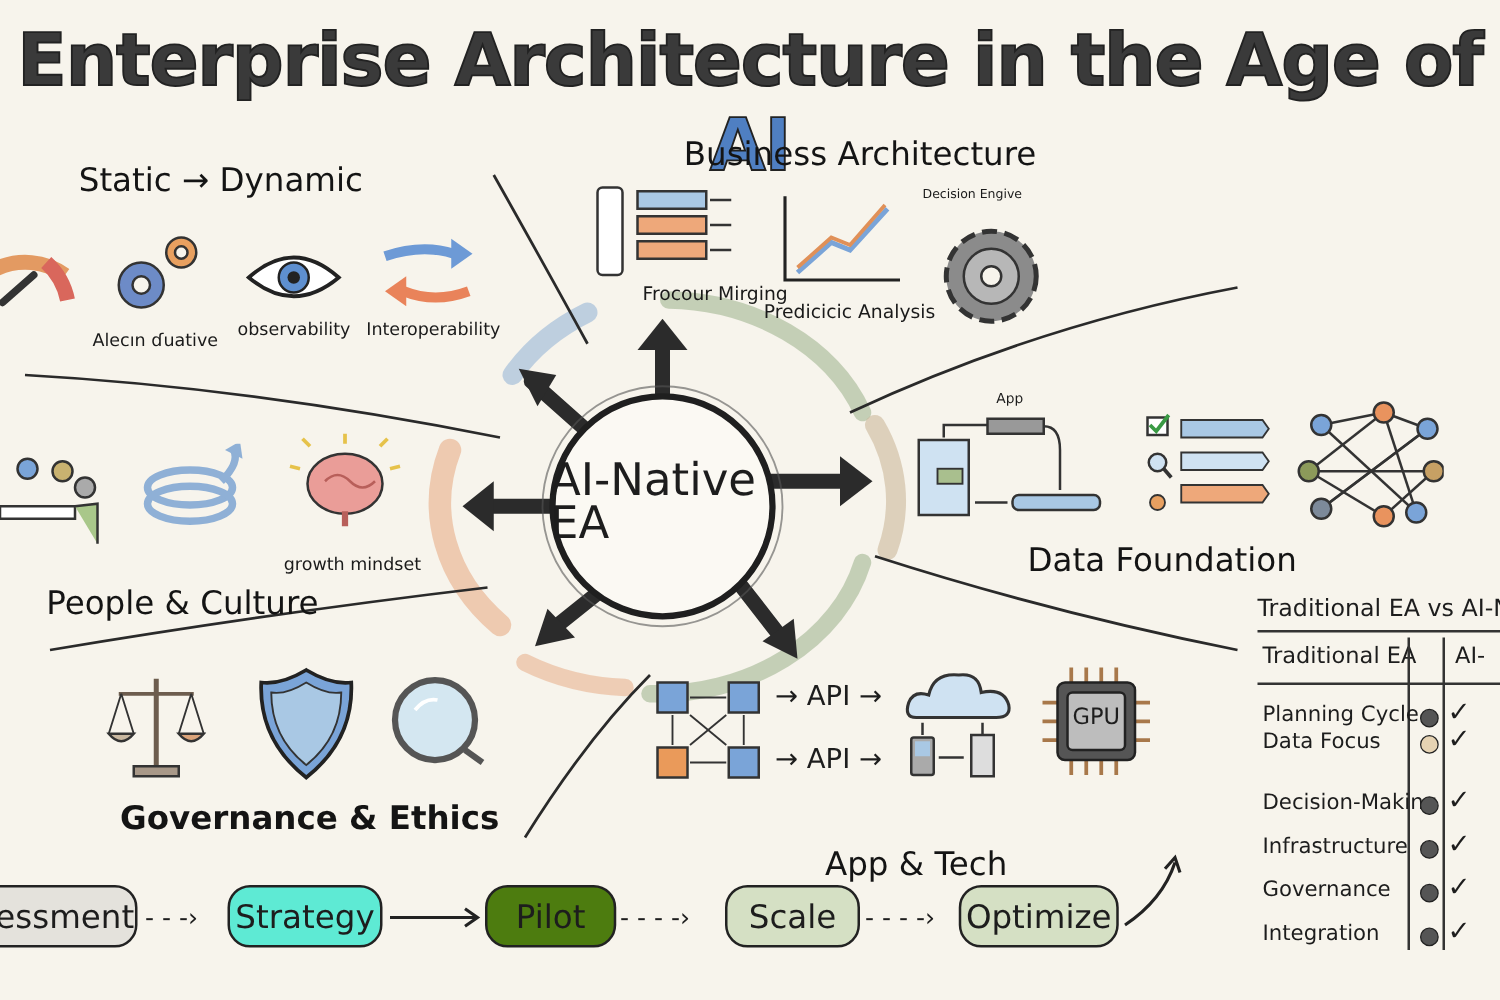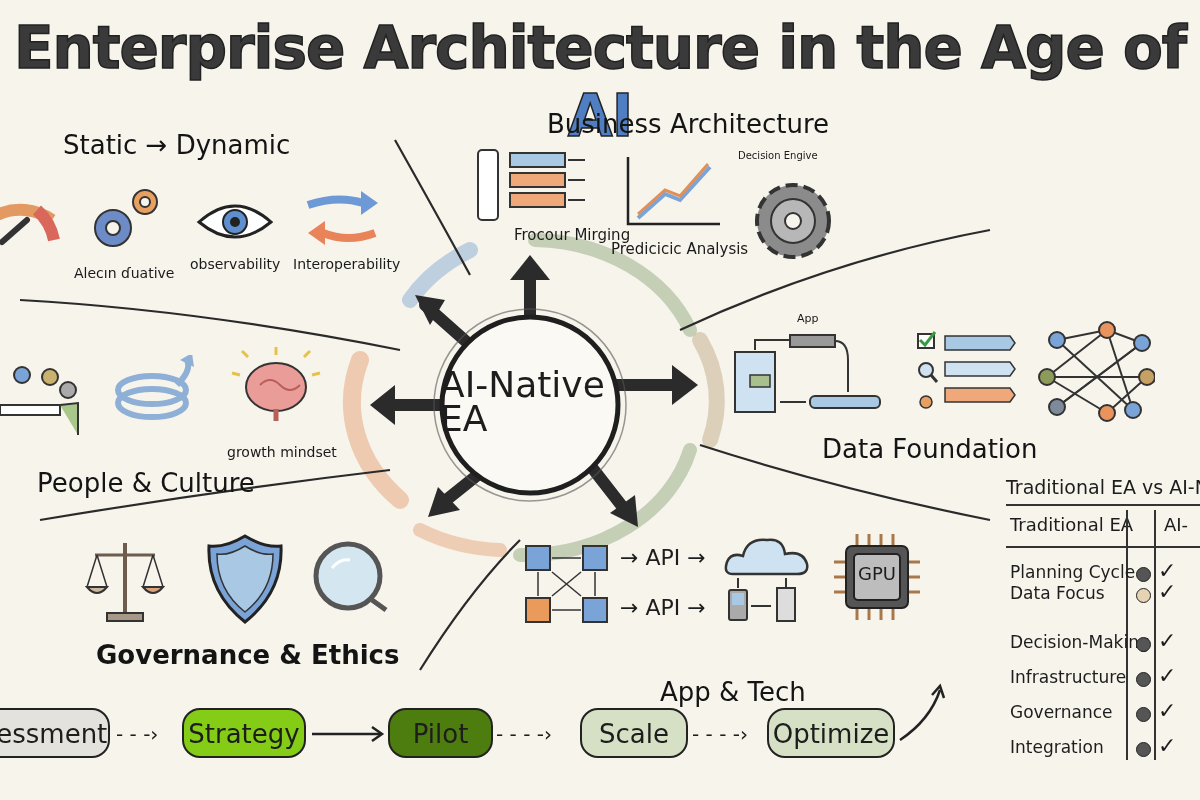--- a/index.html
+++ b/index.html
@@ -254,21 +254,21 @@
       <line x1="76" y1="60" x2="88" y2="60"></line>
   </g>
   <rect x="14" y="14" width="62" height="62" rx="6" fill="#555" stroke="#222" stroke-width="2"></rect>
   <rect x="22" y="22" width="46" height="46" rx="4" fill="#bdbdbd" stroke="#222" stroke-width="2"></rect>
 </svg>
 <div class="abs" style="left:852px;top:563px;width:50px;text-align:center;font-size:18px;">GPU</div>
 <div class="abs h" style="left:660px;top:640px;margin-top:37px;">App &amp; Tech</div>
 
 <div class="pill" style="left:-20px;width:130px;background:#e4e2dc;">sessment</div>
 <div class="abs" style="left:116px;top:722px;font-size:20px;">- - -›</div>
-<div class="pill" style="left:182px;width:124px;background:#84cc16;">Strategy</div>
+<div class="pill" style="left:182px;width:124px;background:#5eead4;">Strategy</div>
 <svg width="75" height="20" style="left:310px;top:724px">
     <line x1="2" y1="10" x2="70" y2="10" stroke="#222" stroke-width="2.5"></line>
     <path d="M62 3 L72 10 L62 17" stroke="#222" stroke-width="2.5" fill="none"></path>
   </svg>
 <div class="pill" style="left:388px;width:105px;background:#4d7c0f;">Pilot</div>
 <div class="abs" style="left:496px;top:722px;font-size:20px;">- - - -›</div>
 <div class="pill" style="left:580px;width:108px;background:#d5e0c4;">Scale</div>
 <div class="abs" style="left:692px;top:722px;font-size:20px;">- - - -›</div>
 <div class="pill" style="left:767px;width:128px;background:#d5e0c4;">Optimize</div>
 

